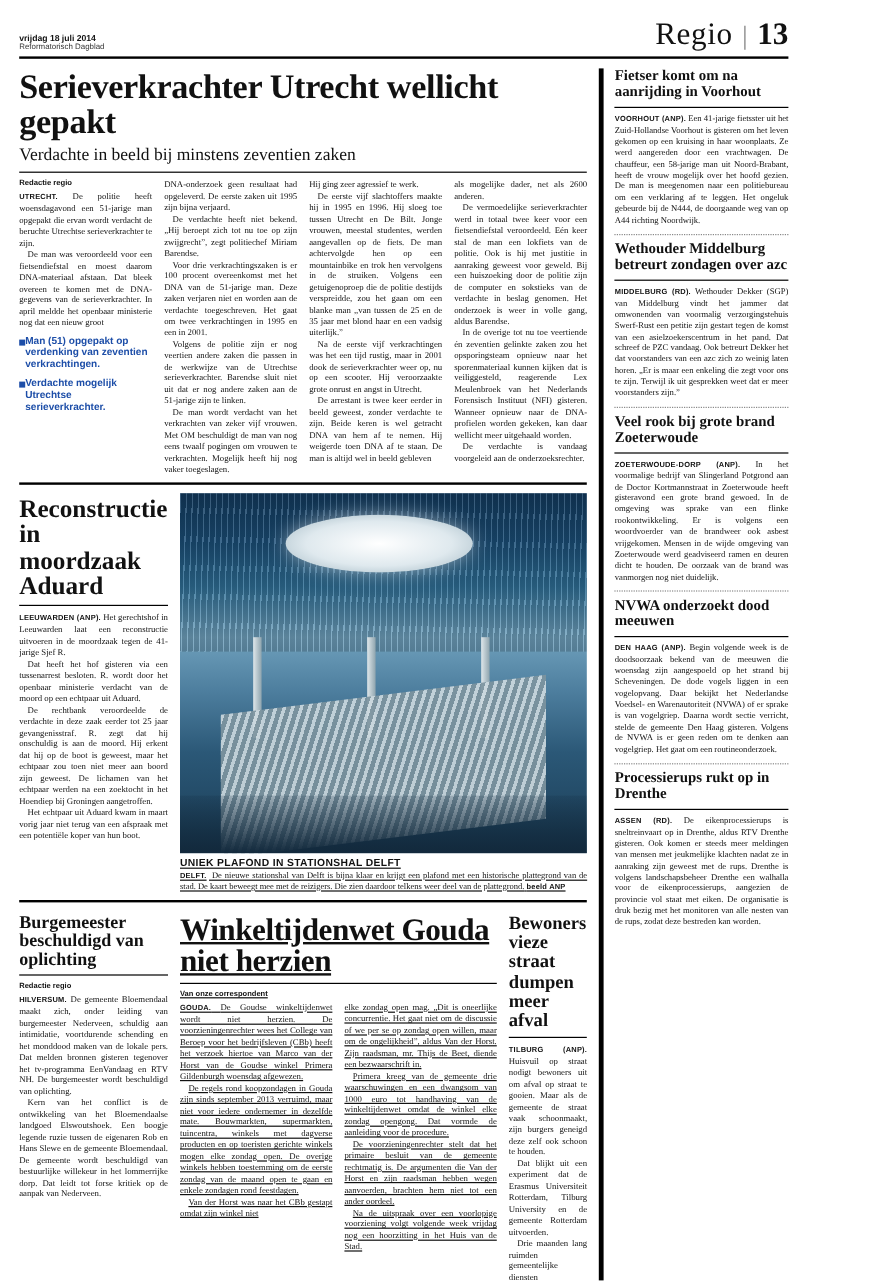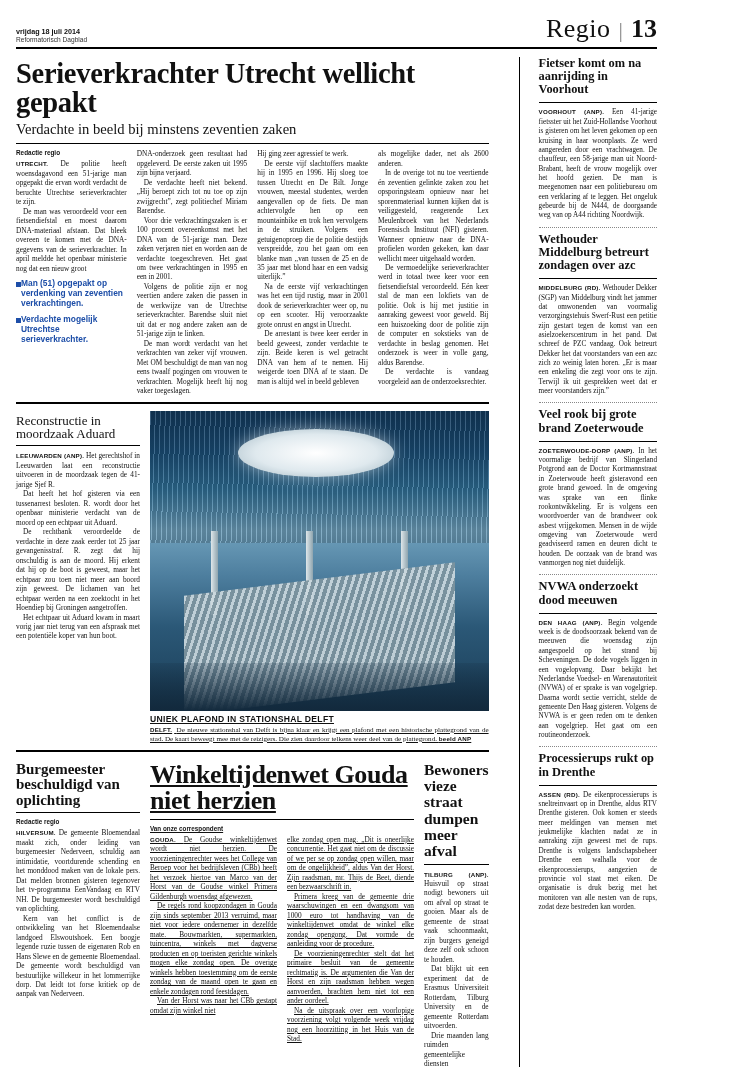--- a/index.html
+++ b/index.html
@@ -30,21 +30,21 @@
   .mast-date { font-family: "Liberation Sans", sans-serif; font-size: 7.2px; font-weight: bold; }
   .mast-paper { font-family: "Liberation Sans", sans-serif; font-size: 6.6px; color:#333; }
   .masthead-right { display:flex; align-items: baseline; gap: 8px; }
   .mast-section { font-size: 26px; font-weight: normal; letter-spacing: .5px; text-align: right; }
   .mast-divider { font-size: 22px; color:#888; }
   .mast-pagenum { font-size: 26px; font-weight: bold; }
 
   
   .body-wrap { display: flex; gap: 10px; margin-top: 8px; height: 1010px; }
   .left-zone { width: 520px; position: relative; }
-  .right-rail { width: 172px; border-left: 1px solid #000000; padding-left: 19px; margin-left: 20px; }
+  .right-rail { width: 172px; border-left: 4px solid #000000; padding-left: 9px; }
 
   
   .lead-headline {
     font-size: 28.5px;
     font-weight: bold;
     line-height: 1.02;
     letter-spacing: -0.3px;
     margin: 2px 0 4px 0;
   }
   .lead-sub {
@@ -90,22 +90,22 @@
   }
   .bullet-sq {
     width: 5px; height: 5px; background: #1d4ea8; margin-top: 3px; flex: 0 0 5px;
   }
 
   
   .mid-band { display: flex; gap: 10px; margin-top: 7px; }
   .mid-left { width: 124px; }
   .mid-right { flex: 1; text-decoration: underline; }
   .sub-headline {
-    font-size: 13px;
-    font-weight: normal;
+    font-size: 21px;
+    font-weight: bold;
     line-height: 1.02;
     margin: 3px 0 5px 0;
   }
   .photo {
     width: 100%;
     height: 300px;
     background:
       linear-gradient(to bottom, #123a5e 0%, #1b4f78 14%, #2f6f96 26%, #6fa0bc 40%, #4d7e9e 55%, #2b5877 72%, #1a3c55 100%);
     position: relative;
     overflow: hidden;
@@ -219,22 +219,22 @@
             <p class="body">De man wordt verdacht van het verkrachten van zeker vijf vrouwen. Met OM beschuldigt de man van nog eens twaalf pogingen om vrouwen te verkrachten. Mogelijk heeft hij nog vaker toegeslagen.</p>
           </div>
           <div class="col">
             <p class="body first">Hij ging zeer agressief te werk.</p>
             <p class="body">De eerste vijf slachtoffers maakte hij in 1995 en 1996. Hij sloeg toe tussen Utrecht en De Bilt. Jonge vrouwen, meestal studentes, werden aangevallen op de fiets. De man achtervolgde hen op een mountainbike en trok hen vervolgens in de struiken. Volgens een getuigenoproep die de politie destijds verspreidde, zou het gaan om een blanke man ,,van tussen de 25 en de 35 jaar met blond haar en een vadsig uiterlijk.”</p>
             <p class="body">Na de eerste vijf verkrachtingen was het een tijd rustig, maar in 2001 dook de serieverkrachter weer op, nu op een scooter. Hij veroorzaakte grote onrust en angst in Utrecht.</p>
             <p class="body">De arrestant is twee keer eerder in beeld geweest, zonder verdachte te zijn. Beide keren is wel getracht DNA van hem af te nemen. Hij weigerde toen DNA af te staan. De man is altijd wel in beeld gebleven</p>
           </div>
           <div class="col">
             <p class="body first">als mogelijke dader, net als 2600 anderen.</p>
+            <p class="body">De vermoedelijke serieverkrachter werd in totaal twee keer voor een fietsendiefstal veroordeeld. Eén keer stal de man een lokfiets van de politie. Ook is hij met justitie in aanraking geweest voor geweld. Bij een huiszoeking door de politie zijn de computer en sokstieks van de verdachte in beslag genomen. Het onderzoek is weer in volle gang, aldus Barendse.</p>
             <p class="body">In de overige tot nu toe veertiende én zeventien gelinkte zaken zou het opsporingsteam opnieuw naar het sporenmateriaal kunnen kijken dat is veiliggesteld, reagerende Lex Meulenbroek van het Nederlands Forensisch Instituut (NFI) gisteren. Wanneer opnieuw naar de DNA-profielen worden gekeken, kan daar wellicht meer uitgehaald worden.</p>
-            <p class="body">De vermoedelijke serieverkrachter werd in totaal twee keer voor een fietsendiefstal veroordeeld. Eén keer stal de man een lokfiets van de politie. Ook is hij met justitie in aanraking geweest voor geweld. Bij een huiszoeking door de politie zijn de computer en sokstieks van de verdachte in beslag genomen. Het onderzoek is weer in volle gang, aldus Barendse.</p>
             <p class="body">De verdachte is vandaag voorgeleid aan de onderzoeksrechter.</p>
           </div>
         </div>
       </div>
 
       <div class="rule-black"></div>
 
       <div class="mid-band">
         <div class="mid-left">
           <div class="sub-headline">Reconstructie in moordzaak Aduard</div>

